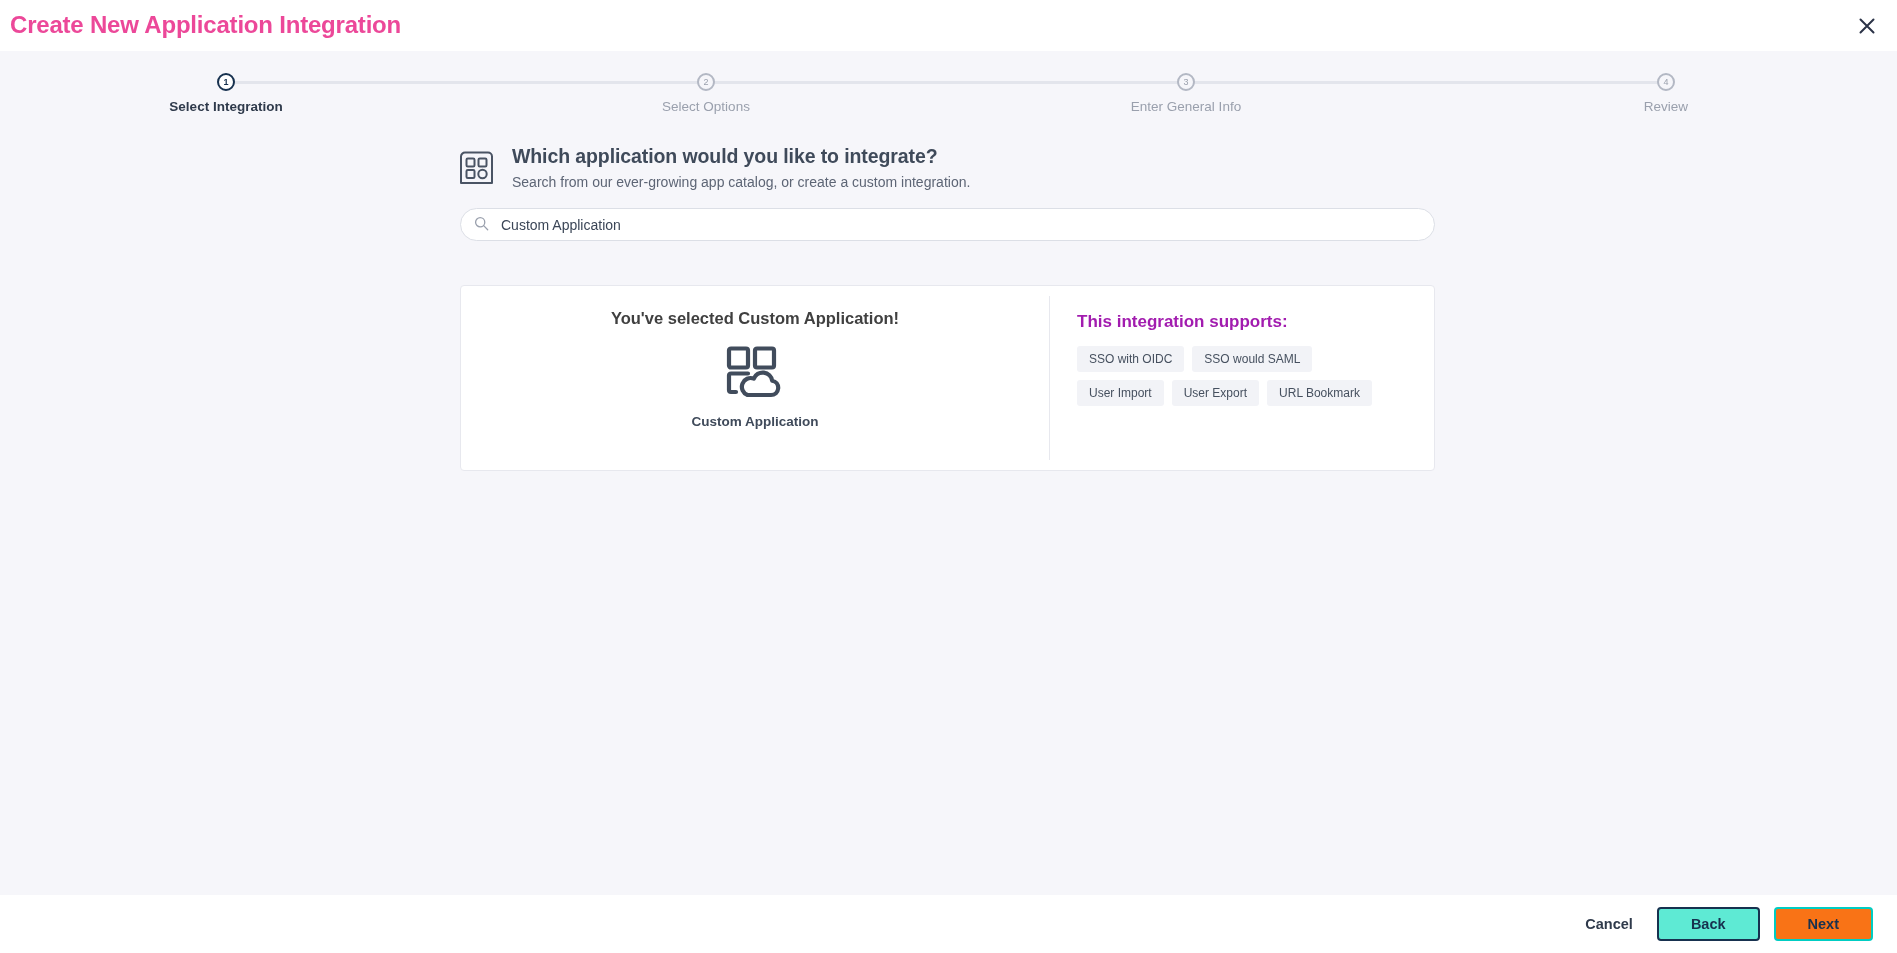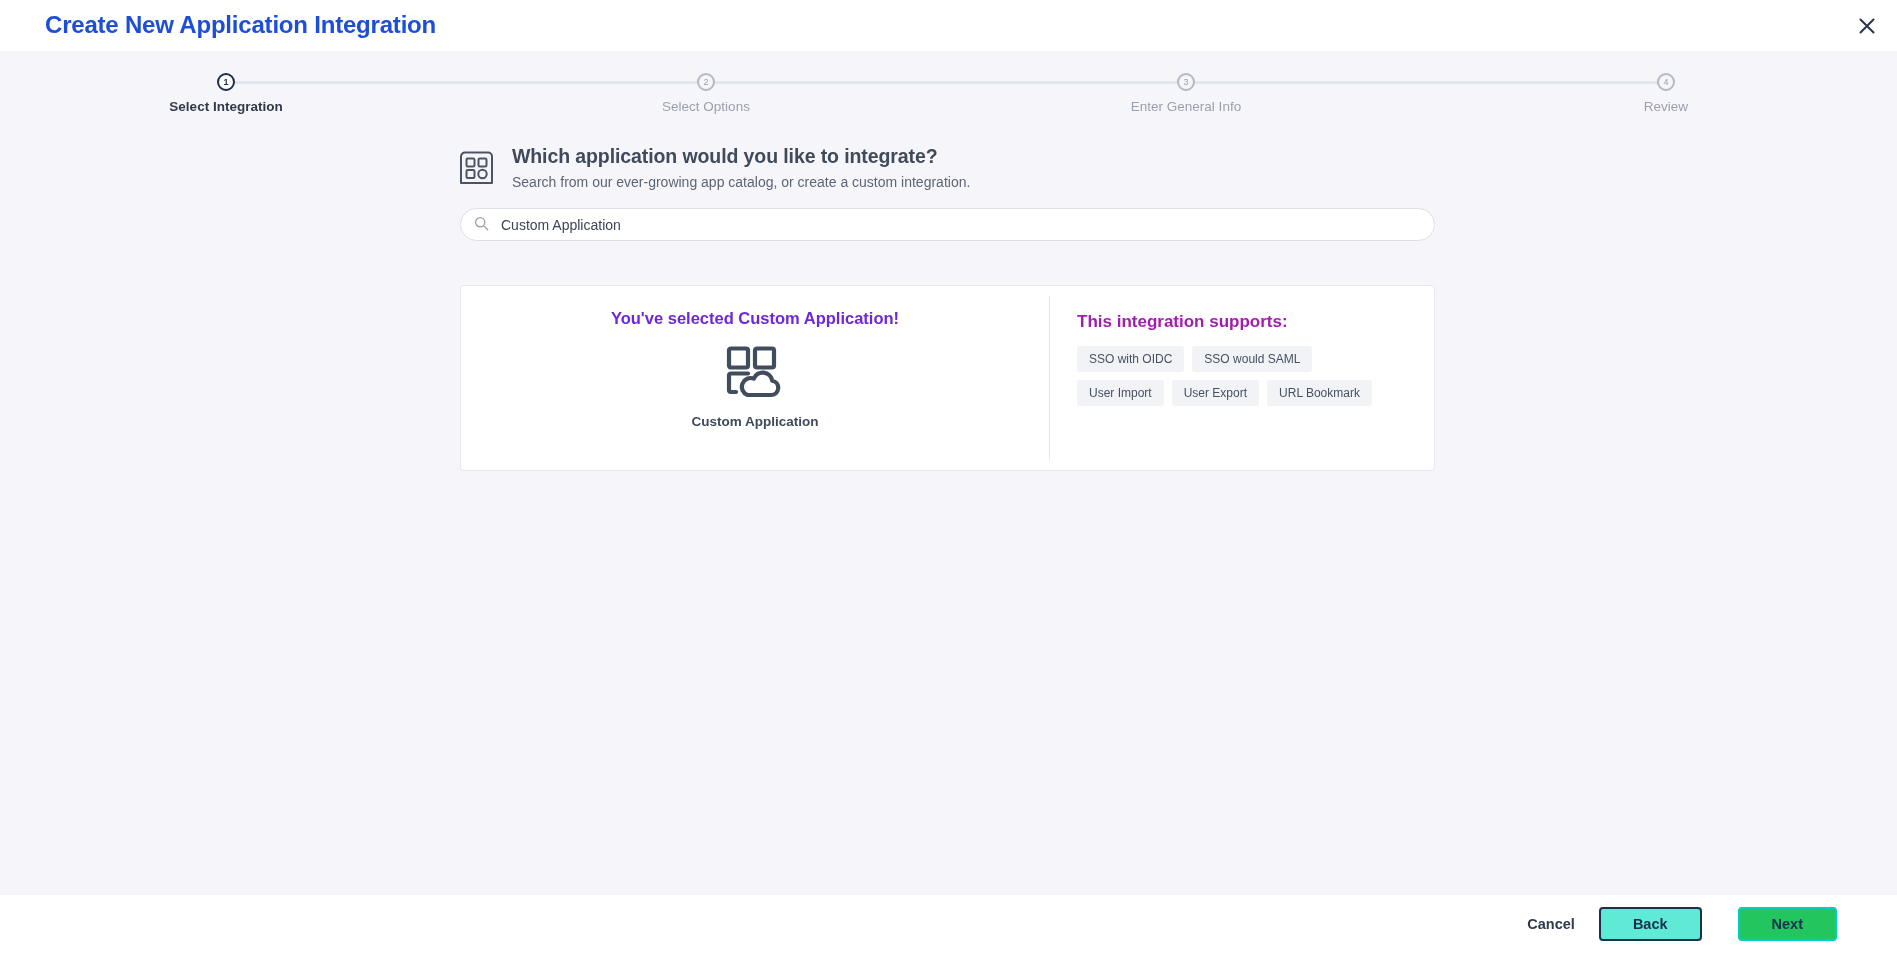--- a/index.html
+++ b/index.html
@@ -28,23 +28,22 @@
     display: flex;
     align-items: center;
   }
   .modal-title {
     position: absolute;
     left: 10px;
     top: 11px;
     font-size: 24px;
     font-weight: bold;
     letter-spacing: -0.2px;
-    color: #1d4ed8;
+    color: #ec4899;
     white-space: nowrap;
-    margin-left: 35px;
   }
   .close-button {
     position: absolute;
     right: 14px;
     top: 10px;
     width: 32px;
     height: 32px;
     display: flex;
     align-items: center;
     justify-content: center;
@@ -182,21 +181,21 @@
     width: 588px;
     flex: 0 0 588px;
     display: flex;
     flex-direction: column;
     align-items: center;
     padding-top: 23px;
   }
   .selected-headline {
     font-size: 16.5px;
     font-weight: bold;
-    color: #6d28d9;
+    color: #404040;
     margin: 0;
   }
   .app-icon {
     margin-top: 18px;
   }
   .app-name {
     margin-top: 12px;
     font-size: 13.5px;
     font-weight: bold;
     color: #3f4a5a;
@@ -238,21 +237,21 @@
   .modal-footer {
     position: absolute;
     left: 0;
     bottom: 0;
     width: 1897px;
     height: 58px;
     background: #ffffff;
     display: flex;
     align-items: center;
     justify-content: flex-end;
-    padding-right: 60px;
+    padding-right: 24px;
     gap: 14px;
   }
   .btn {
     font-family: "Liberation Sans", sans-serif;
     font-size: 14.5px;
     font-weight: bold;
     cursor: pointer;
     border-radius: 4px;
   }
   .btn-cancel {
@@ -262,26 +261,25 @@
     padding: 8px 10px;
   }
   .btn-back {
     background: #5eead4;
     border: 2px solid #17314f;
     color: #17314f;
     padding: 7px 32px;
     min-width: 92px;
   }
   .btn-next {
-    background: #22c55e;
+    background: #f97316;
     border: 2px solid #00cdc3;
     color: #17314f;
     padding: 7px 32px;
     min-width: 92px;
-    margin-left: 22px;
   }
 </style>
 </head>
 <body>
 
 <div class="modal-header">
   <div class="modal-title">Create New Application Integration</div>
   <button class="close-button" aria-label="Close">
     <span>
       <svg width="18" height="18" viewBox="0 0 18 18" fill="none">

